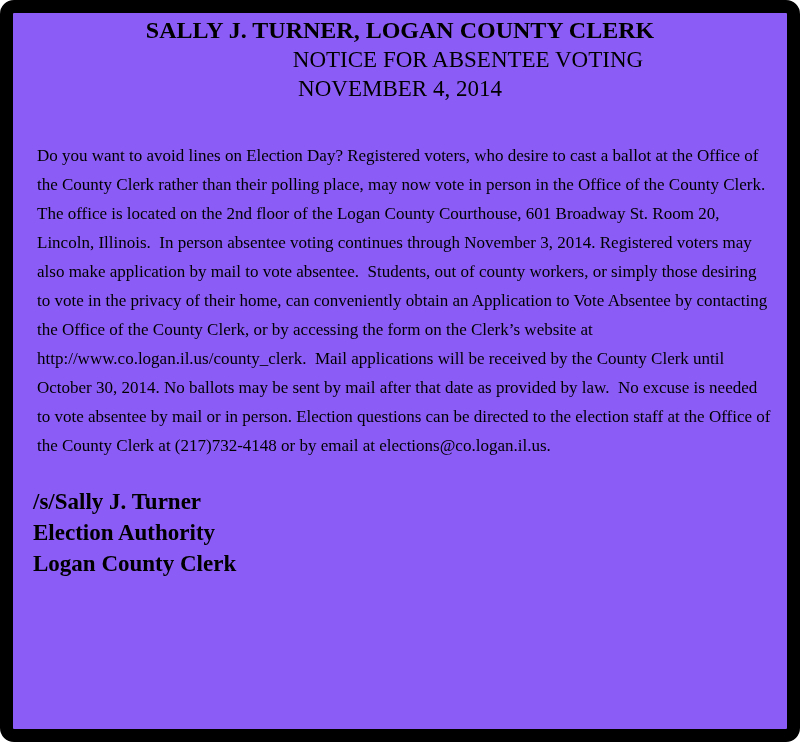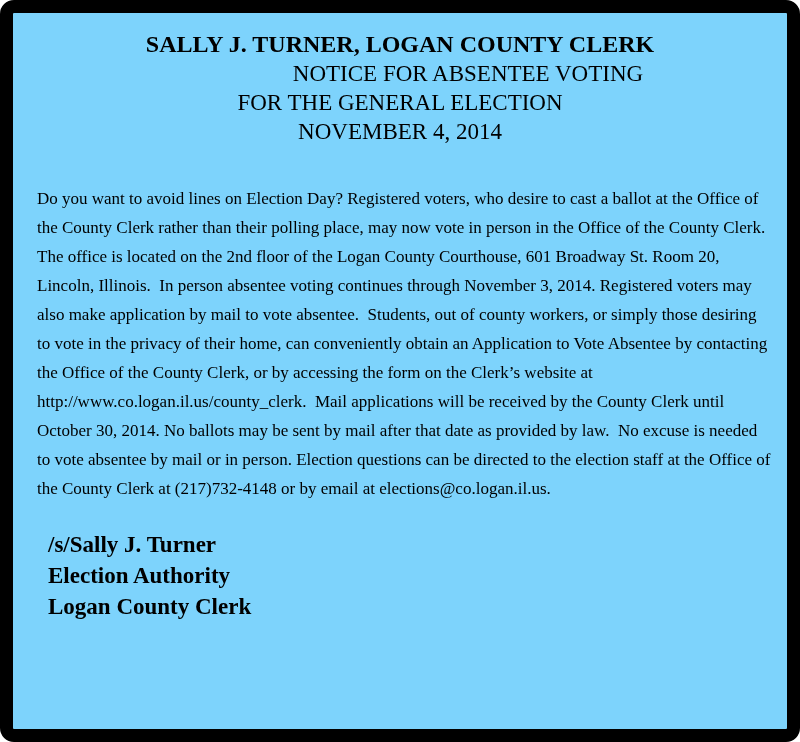--- a/index.html
+++ b/index.html
@@ -14,22 +14,22 @@
     background: #ffffff;
     font-family: "Liberation Serif", "DejaVu Serif", serif;
     color: #000000;
   }
   .frame {
     box-sizing: border-box;
     width: 100%;
     height: 100%;
     border: 13px solid #000000;
     border-radius: 14px;
-    padding: 14px 12px 10px 12px;
-    background: #7dd3fc;
+    padding: 0 12px 10px 12px;
+    background: #8b5cf6;
     overflow: hidden;
   }
   .header {
     text-align: center;
     margin-top: 2px;
   }
   .title {
     font-size: 24px;
     font-weight: bold;
     line-height: 30px;
@@ -44,36 +44,35 @@
     left: 68px;
   }
   .body-text {
     margin: 38px 2px 0 12px;
     font-size: 17px;
     line-height: 29px;
     text-align: left;
     white-space: pre-wrap;
   }
   .signature {
-    margin: 26px 0 0 23px;
+    margin: 26px 0 0 8px;
     font-size: 23px;
     font-weight: bold;
     line-height: 31px;
   }
 </style>
 </head>
 <body>
 
 <div class="page">
   <div class="frame">
 
     <div class="header">
       <div class="title">SALLY J. TURNER, LOGAN COUNTY CLERK</div>
       <div class="sub sub-offset">NOTICE FOR ABSENTEE VOTING</div>
-      <div class="sub">FOR THE GENERAL ELECTION</div>
       <div class="sub">NOVEMBER 4, 2014</div>
     </div>
 
     <p class="body-text">Do you want to avoid lines on Election Day? Registered voters, who desire to cast a ballot at the Office of the County Clerk rather than their polling place, may now vote in person in the Office of the County Clerk.  The office is located on the 2nd floor of the Logan County Courthouse, 601 Broadway St. Room 20, Lincoln, Illinois.  In person absentee voting continues through November 3, 2014. Registered voters may also make application by mail to vote absentee.  Students, out of county workers, or simply those desiring to vote in the privacy of their home, can conveniently obtain an Application to Vote Absentee by contacting the Office of the County Clerk, or by accessing the form on the Clerk’s website at http://www.co.logan.il.us/county_clerk.  Mail applications will be received by the County Clerk until October 30, 2014. No ballots may be sent by mail after that date as provided by law.  No excuse is needed to vote absentee by mail or in person. Election questions can be directed to the election staff at the Office of the County Clerk at (217)732-4148 or by email at elections@co.logan.il.us.</p>
 
     <div class="signature">
       <div>/s/Sally J. Turner</div>
       <div>Election Authority</div>
       <div>Logan County Clerk</div>
     </div>

